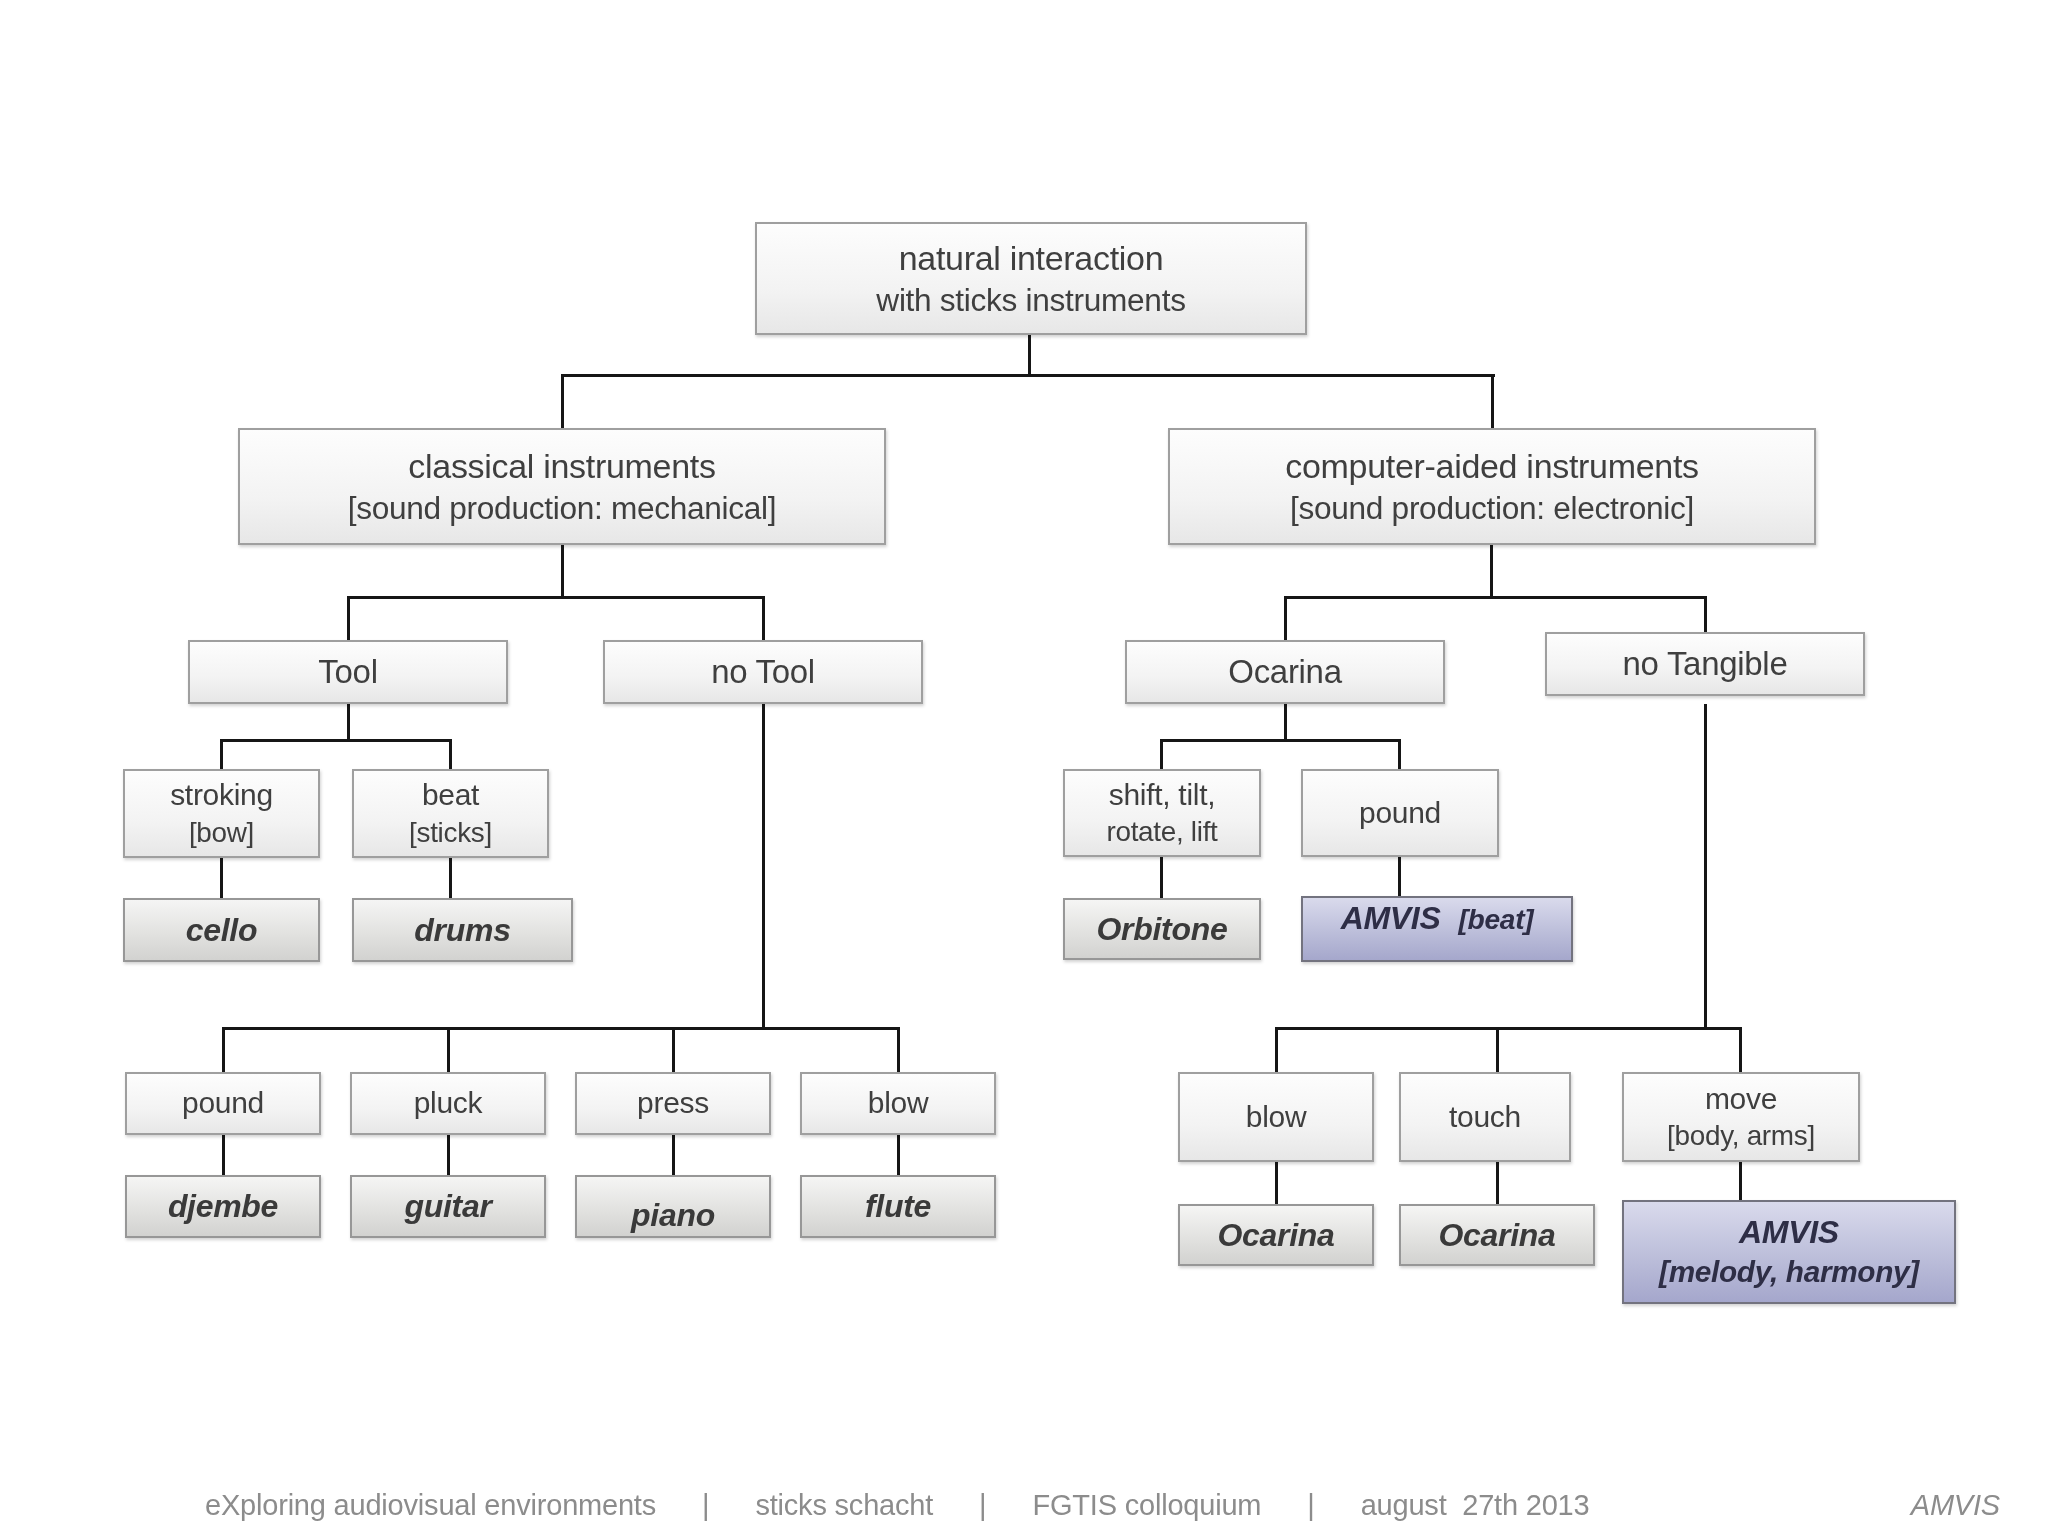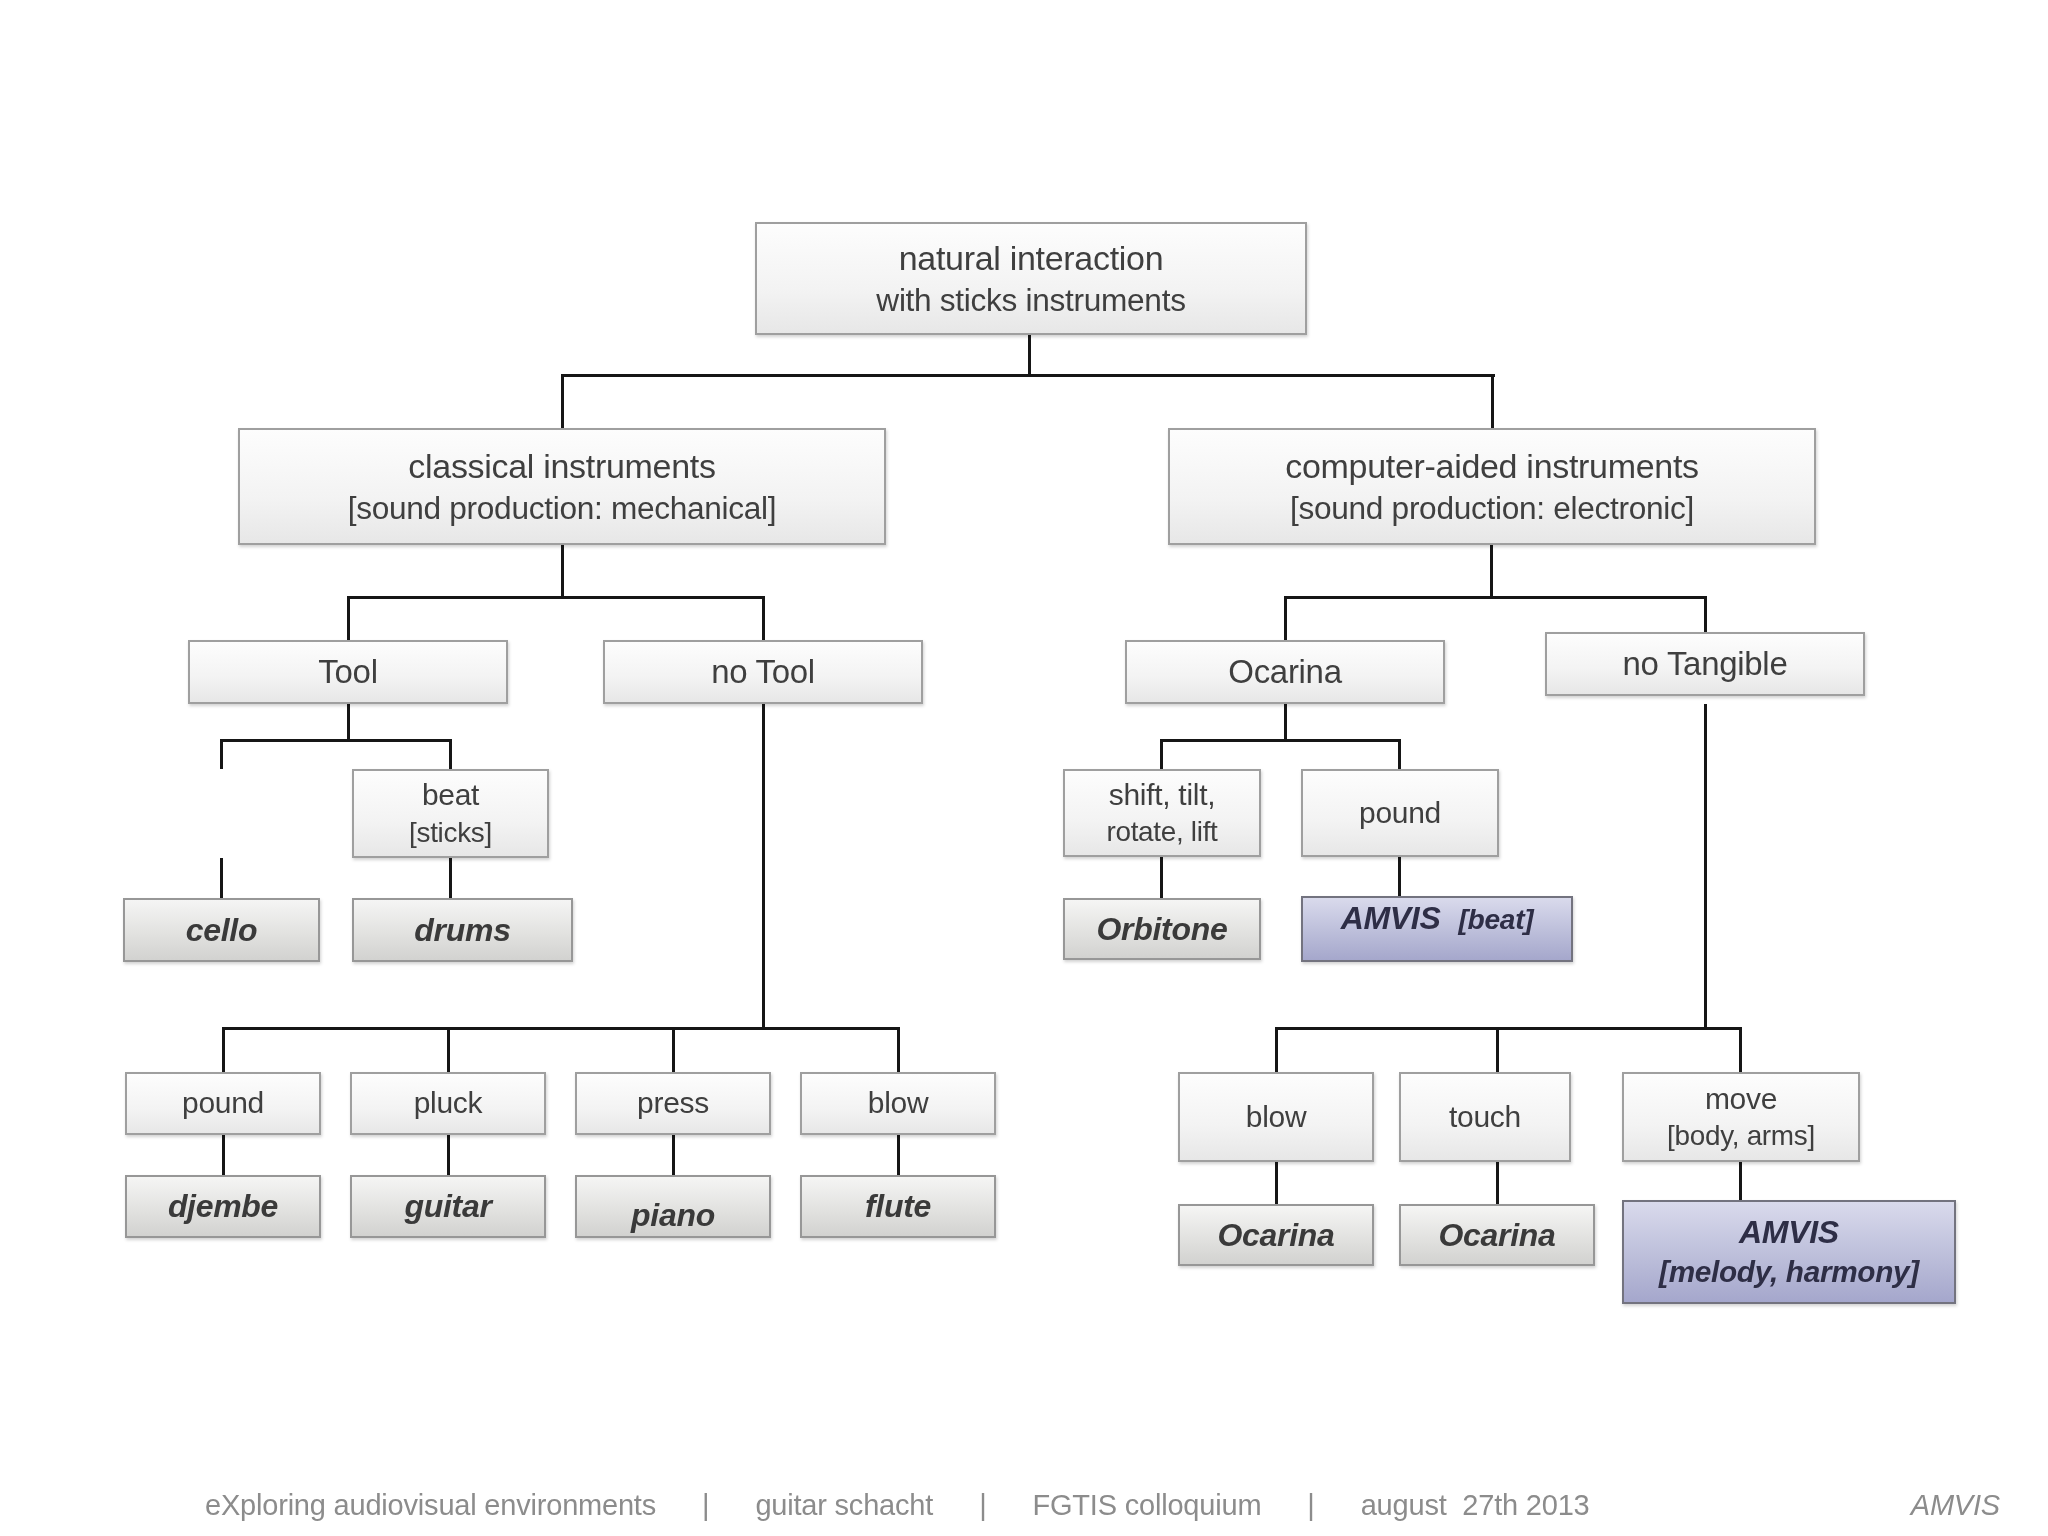--- a/index.html
+++ b/index.html
@@ -155,20 +155,24 @@
   <div class="node mid" id="n-notool">
     <span class="l1">no Tool</span>
   </div>
   <div class="node mid" id="n-tangible">
     <span class="l1">Ocarina</span>
   </div>
   <div class="node mid" id="n-notangible">
     <span class="l1">no Tangible</span>
   </div>
 
+  <div class="node verb" id="n-stroking">
+    <span class="l1">stroking</span>
+    <span class="l2">[bow]</span>
+  </div>
   <div class="node verb" id="n-beat">
     <span class="l1">beat</span>
     <span class="l2">[sticks]</span>
   </div>
   <div class="node leaf" id="n-cello">
     <span class="l1">cello</span>
   </div>
   <div class="node leaf" id="n-drums">
     <span class="l1">drums</span>
   </div>
@@ -231,21 +235,21 @@
   </div>
   <div class="node amvis" id="n-amvis-mel">
     <span class="l1">AMVIS</span>
     <span class="l2">[melody, harmony]</span>
   </div>
 
   <div id="footer">
     <div class="seg-row">
       <span>eXploring audiovisual environments</span>
       <span>|</span>
-      <span>guitar schacht</span>
+      <span>sticks schacht</span>
       <span>|</span>
       <span>FGTIS colloquium</span>
       <span>|</span>
       <span>august  27th 2013</span>
     </div>
     <span class="brand">AMVIS</span>
   </div>
 
 </div>
 

